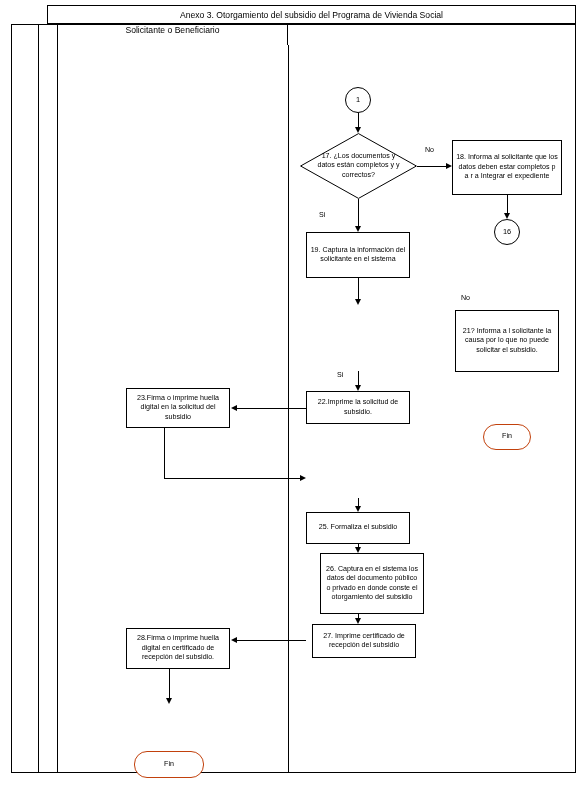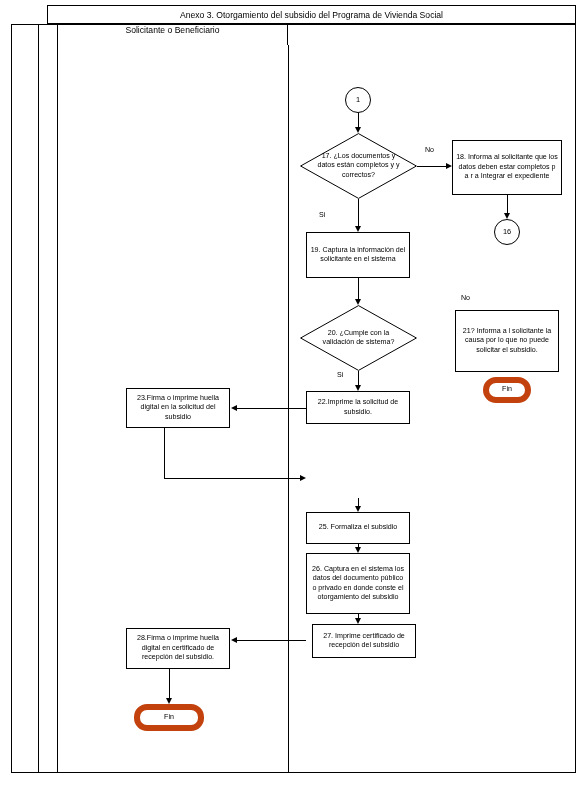--- a/index.html
+++ b/index.html
@@ -94,22 +94,23 @@
     font-size: 7.1px;
     line-height: 1.32;
     background: #ffffff;
   }
   .rect {
     border: 1px solid #000000;
   }
   .rect .label { padding: 0 3px; display: block; width: 100%; }
 
   .term {
-    border: 6px solid #c2410c;
+    border: 1px solid #c2410c;
     border-radius: 13px;
+    margin-top: 47px;
   }
 
   .circle {
     border: 1px solid #000000;
     border-radius: 50%;
     font-size: 7.4px;
   }
 
   
   .diamond-wrap {
@@ -206,30 +207,20 @@
   </div>
 
   <div class="node circle" style="left:494px; top:219px; width:26px; height:26px;">
     <span class="label">16</span>
   </div>
 
   <div class="node rect" style="left:306px; top:232px; width:104px; height:46px;">
     <span class="label">19. Captura la información del solicitante en el sistema</span>
   </div>
 
-  <div class="diamond-wrap" style="left:300px; top:305px; width:117px; height:66px;">
-    <div class="diamond-shape">
-      <svg width="117" height="66" viewBox="0 0 117 66">
-        <polygon points="58.5,0.6 116.4,33 58.5,65.4 0.6,33" fill="#ffffff" stroke="#000000" stroke-width="1"></polygon>
-      </svg>
-    </div>
-    <div class="diamond-text">
-      <span>20. ¿Cumple con la validación de sistema?</span>
-    </div>
-  </div>
 
   <div class="node rect" style="left:455px; top:310px; width:104px; height:62px;">
     <span class="label">21? Informa a l  solicitante la  causa  por  lo  que no puede      solicitar      el subsidio.</span>
   </div>
 
   <div class="node term" style="left:483px; top:377px; width:48px; height:26px;">
     <span class="label">Fin</span>
   </div>
 
   <div class="node rect" style="left:306px; top:391px; width:104px; height:33px;">
@@ -238,21 +229,21 @@
 
   <div class="node rect" style="left:126px; top:388px; width:104px; height:40px;">
     <span class="label">23.Firma o imprime huella digital en la solicitud del subsidio</span>
   </div>
 
 
   <div class="node rect" style="left:306px; top:512px; width:104px; height:32px;">
     <span class="label">25. Formaliza el subsidio</span>
   </div>
 
-  <div class="node rect" style="left:306px; top:553px; width:104px; height:61px;">
+  <div class="node rect" style="left:320px; top:553px; width:104px; height:61px;">
     <span class="label">26. Captura en el sistema los datos del documento público o privado en donde conste el otorgamiento del subsidio</span>
   </div>
 
   <div class="node rect" style="left:312px; top:624px; width:104px; height:34px;">
     <span class="label">27.  Imprime certificado de recepción del subsidio</span>
   </div>
 
   <div class="node rect" style="left:126px; top:628px; width:104px; height:41px;">
     <span class="label">28.Firma o imprime huella digital en certificado de recepción del subsidio.</span>
   </div>

